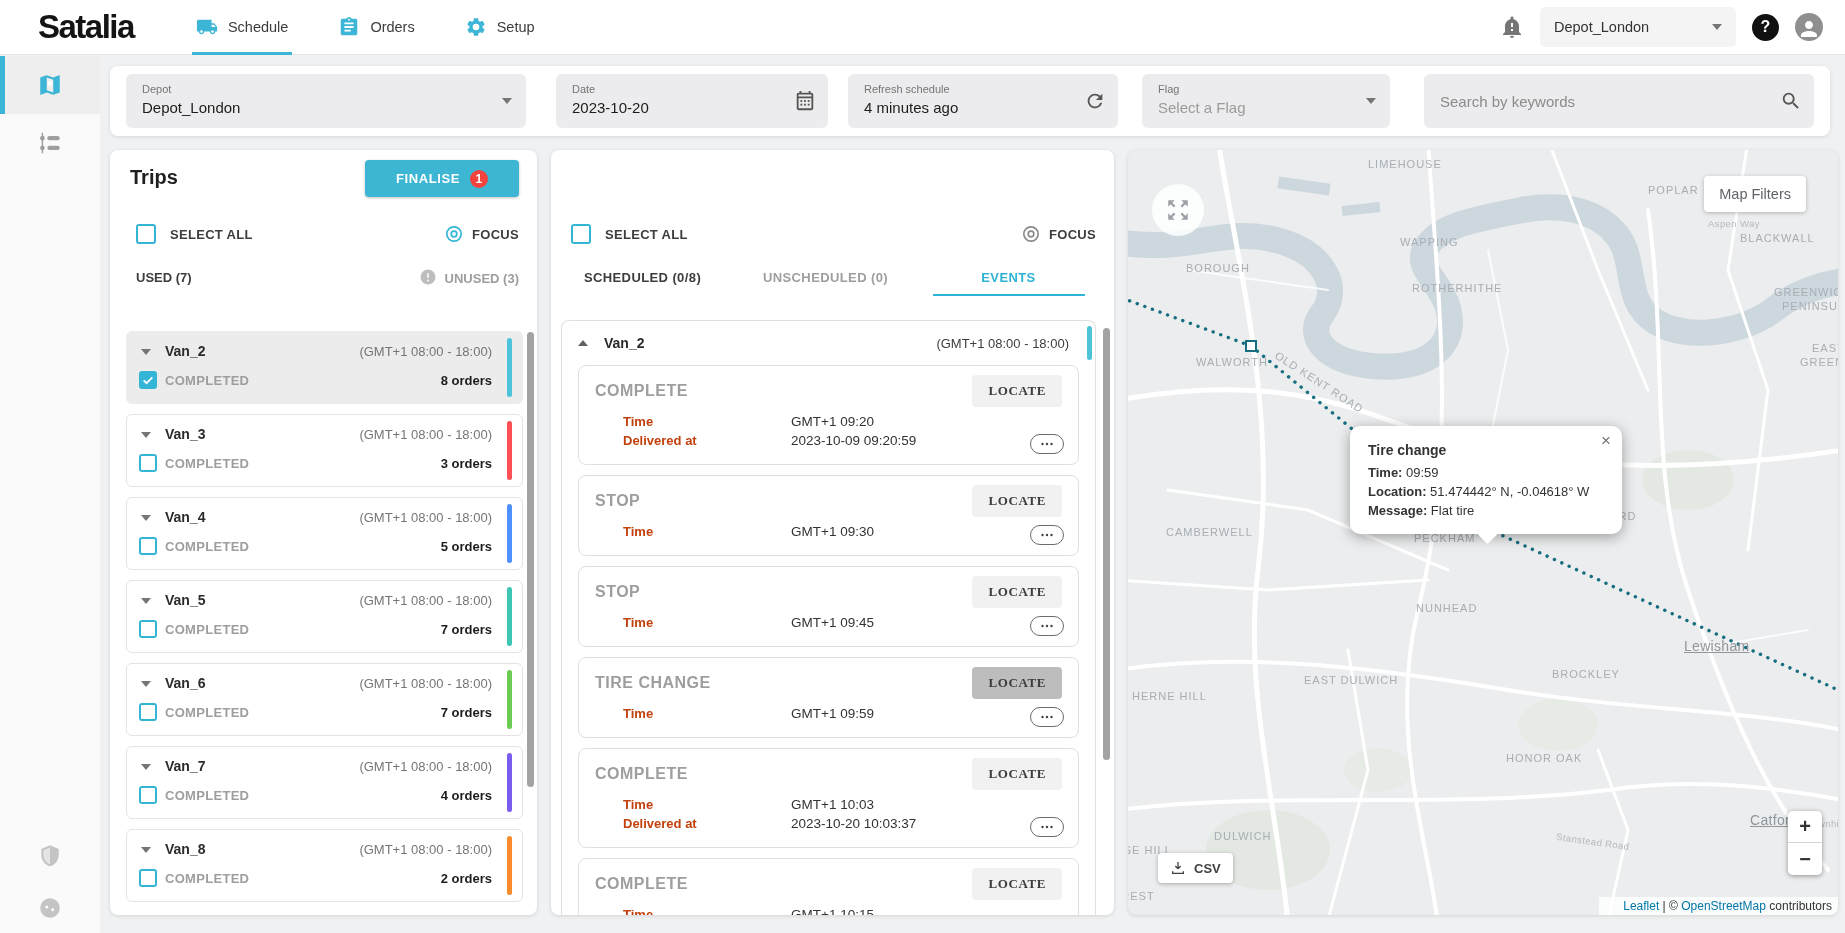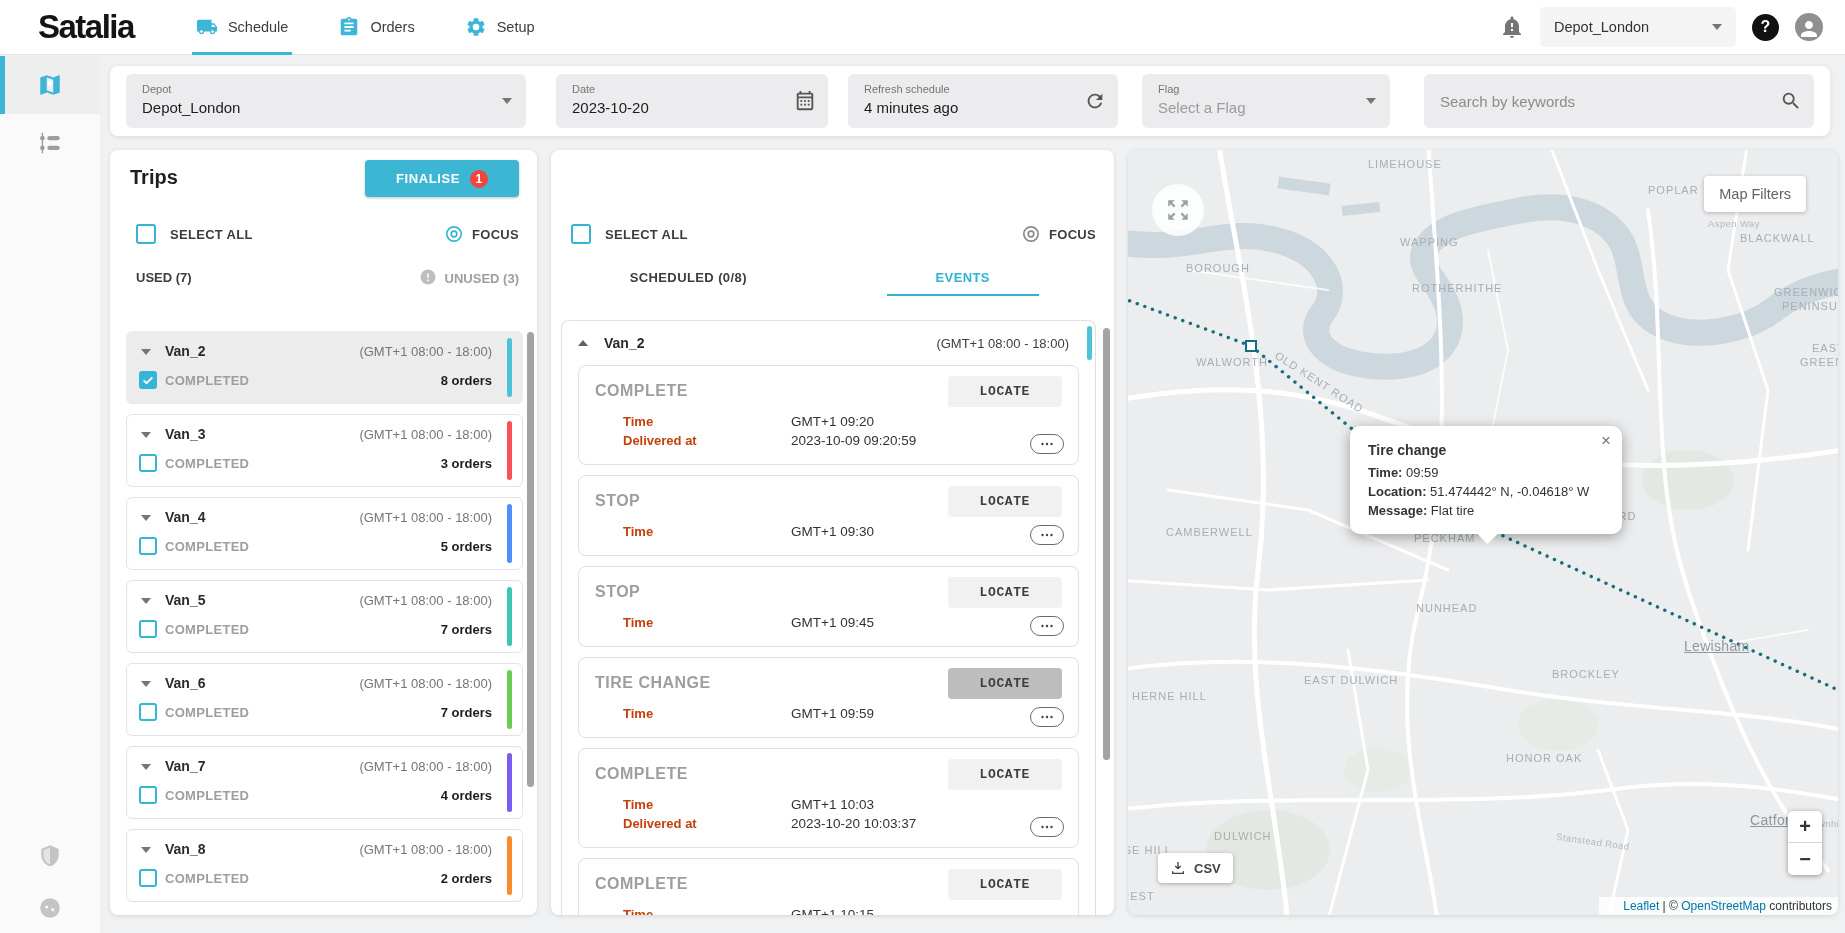--- a/index.html
+++ b/index.html
@@ -102,21 +102,21 @@
   .act-body { position:absolute; left:10px; right:18px; top:170px; bottom:0; overflow:hidden; }
   .ev-group { border:1px solid #e0e0e0; border-radius:8px 8px 0 0; border-bottom:none; min-height:900px; }
   .group-head { height:44px; display:flex; align-items:center; padding:0 16px; position:relative; }
   .group-name { font-size:14px; font-weight:700; color:#2b2b2b; margin-left:16px; }
   .group-window { margin-left:auto; font-size:13px; color:#3d3d3d; margin-right:10px; }
   .group-bar { position:absolute; right:3px; top:5px; width:5px; height:34px; border-radius:3px; }
   .ev-list { padding:0 16px; }
   .ev-card { position:relative; border:1px solid #e0e0e0; border-radius:8px; padding:10px 16px; margin-bottom:10px; background:#fff; }
   .ev-head { display:flex; align-items:center; justify-content:space-between; height:30px; }
   .ev-type { font-size:16px; font-weight:700; color:#9e9e9e; letter-spacing:.5px; }
-  .locate { background:#f1f1f1; border:none; border-radius:4px; padding:8px 32px; font-size:13px; font-weight:700; color:#3d3d3d; letter-spacing:.6px; cursor:pointer; font-family:Liberation Mono, monospace; }
+  .locate { background:#f1f1f1; border:none; border-radius:4px; padding:8px 16px; font-size:13px; font-weight:700; color:#3d3d3d; letter-spacing:.6px; cursor:pointer; font-family:Liberation Serif, serif; }
   .locate.pressed { background:#bdbdbd; }
   .ev-rows { margin-top:6px; margin-bottom:4px; }
   .ev-row { display:flex; line-height:19px; }
   .ev-label { width:168px; font-size:13px; font-weight:700; color:#c2410c; flex:none;margin-left:28px; }
   .ev-value { font-size:13.5px; font-weight:400; color:#333; }
   .more { position:absolute; right:14px; bottom:10px; width:34px; height:20px; border:1.5px solid #6b6b6b; border-radius:10px; background:#fff; color:#424242; display:flex; align-items:center; justify-content:center; cursor:pointer; }
   .more svg { width:18px; height:18px; }
 
   
   #map { left:1128px; width:710px; background:#ebedee; }
@@ -394,20 +394,21 @@
           <svg viewBox="0 0 24 24">
             <circle cx="12" cy="12" r="8.6" fill="none" stroke="currentColor" stroke-width="2"></circle>
             <circle cx="12" cy="12" r="3.4" fill="none" stroke="currentColor" stroke-width="2"></circle>
           </svg>
         </span>
       <span class="f-lbl">FOCUS</span>
     </span>
   </div>
   <div class="act-tabs" id="act-tabs">
       <div class="act-tab dark">SCHEDULED (0/8)</div>
+      <div class="act-tab gray">UNSCHEDULED (0)</div>
       <div class="act-tab active">EVENTS</div>
     </div>
   <div class="act-body">
     <div class="ev-group">
       <div class="group-head">
         <span class="tri-up"></span>
         <span class="group-name">Van_2</span>
         <span class="group-window">(GMT+1 08:00 - 18:00)</span>
         <span class="group-bar" id="group-bar" style="background: rgb(76, 195, 217);"></span>
       </div>

